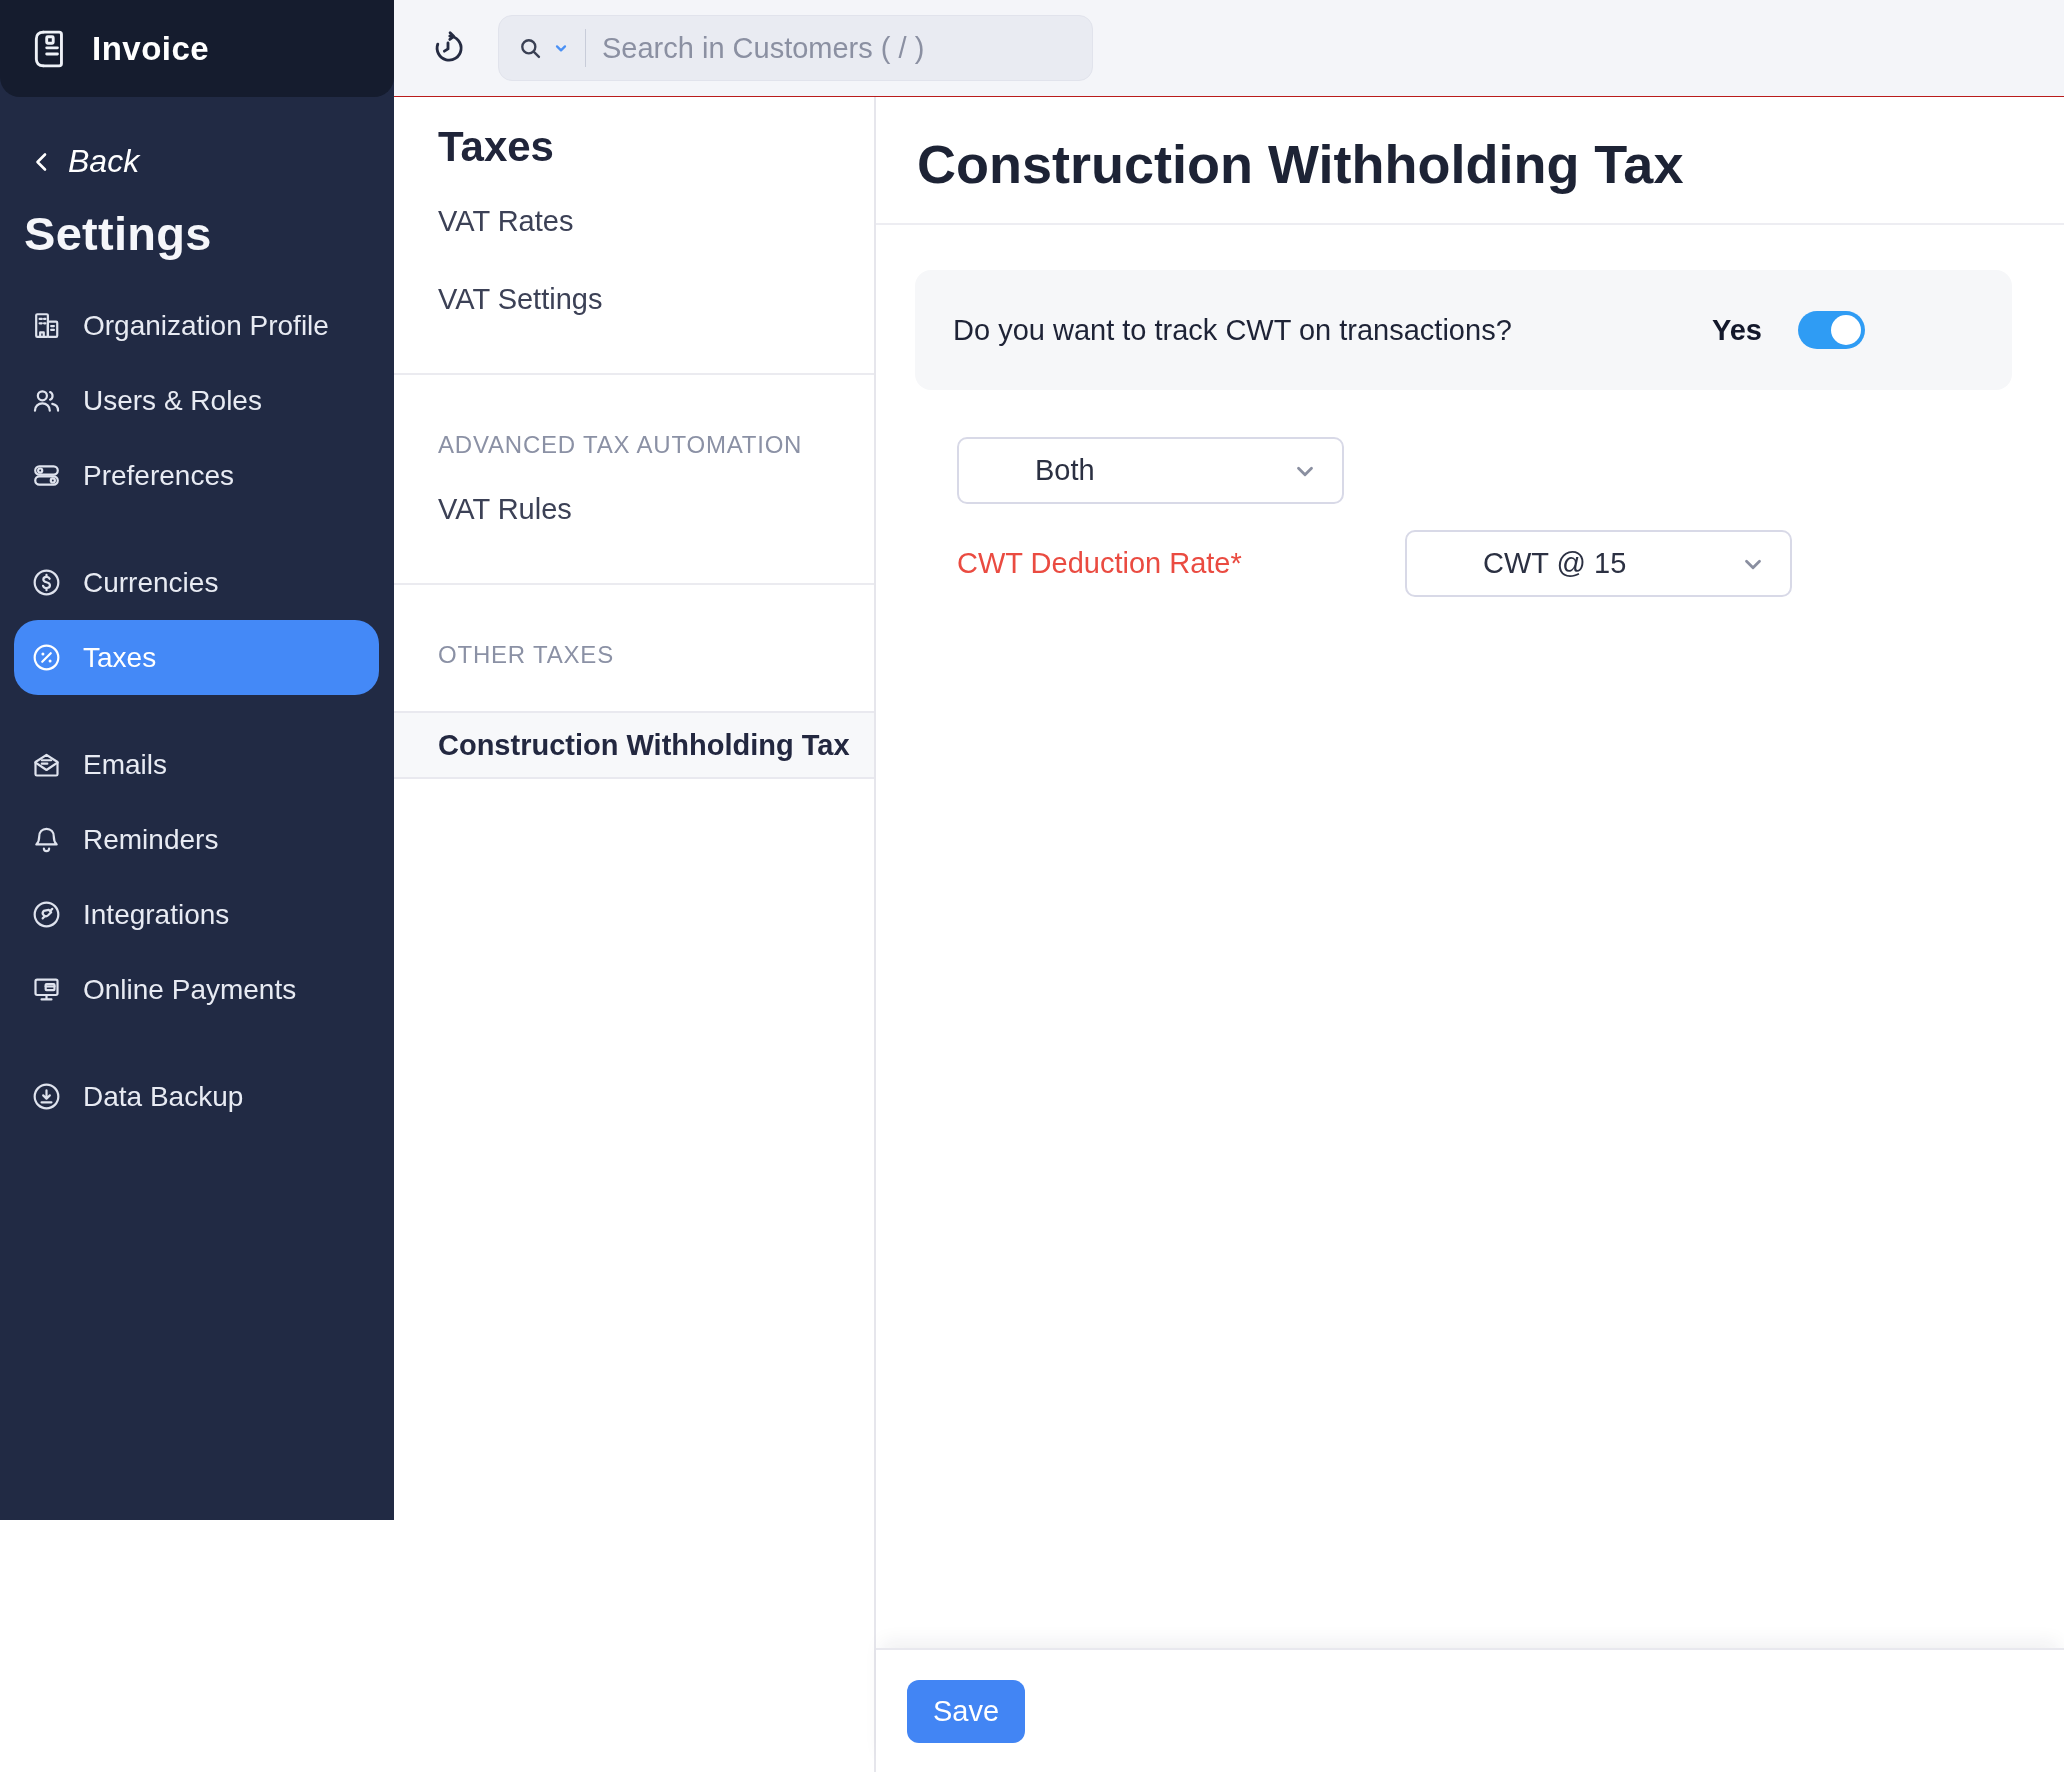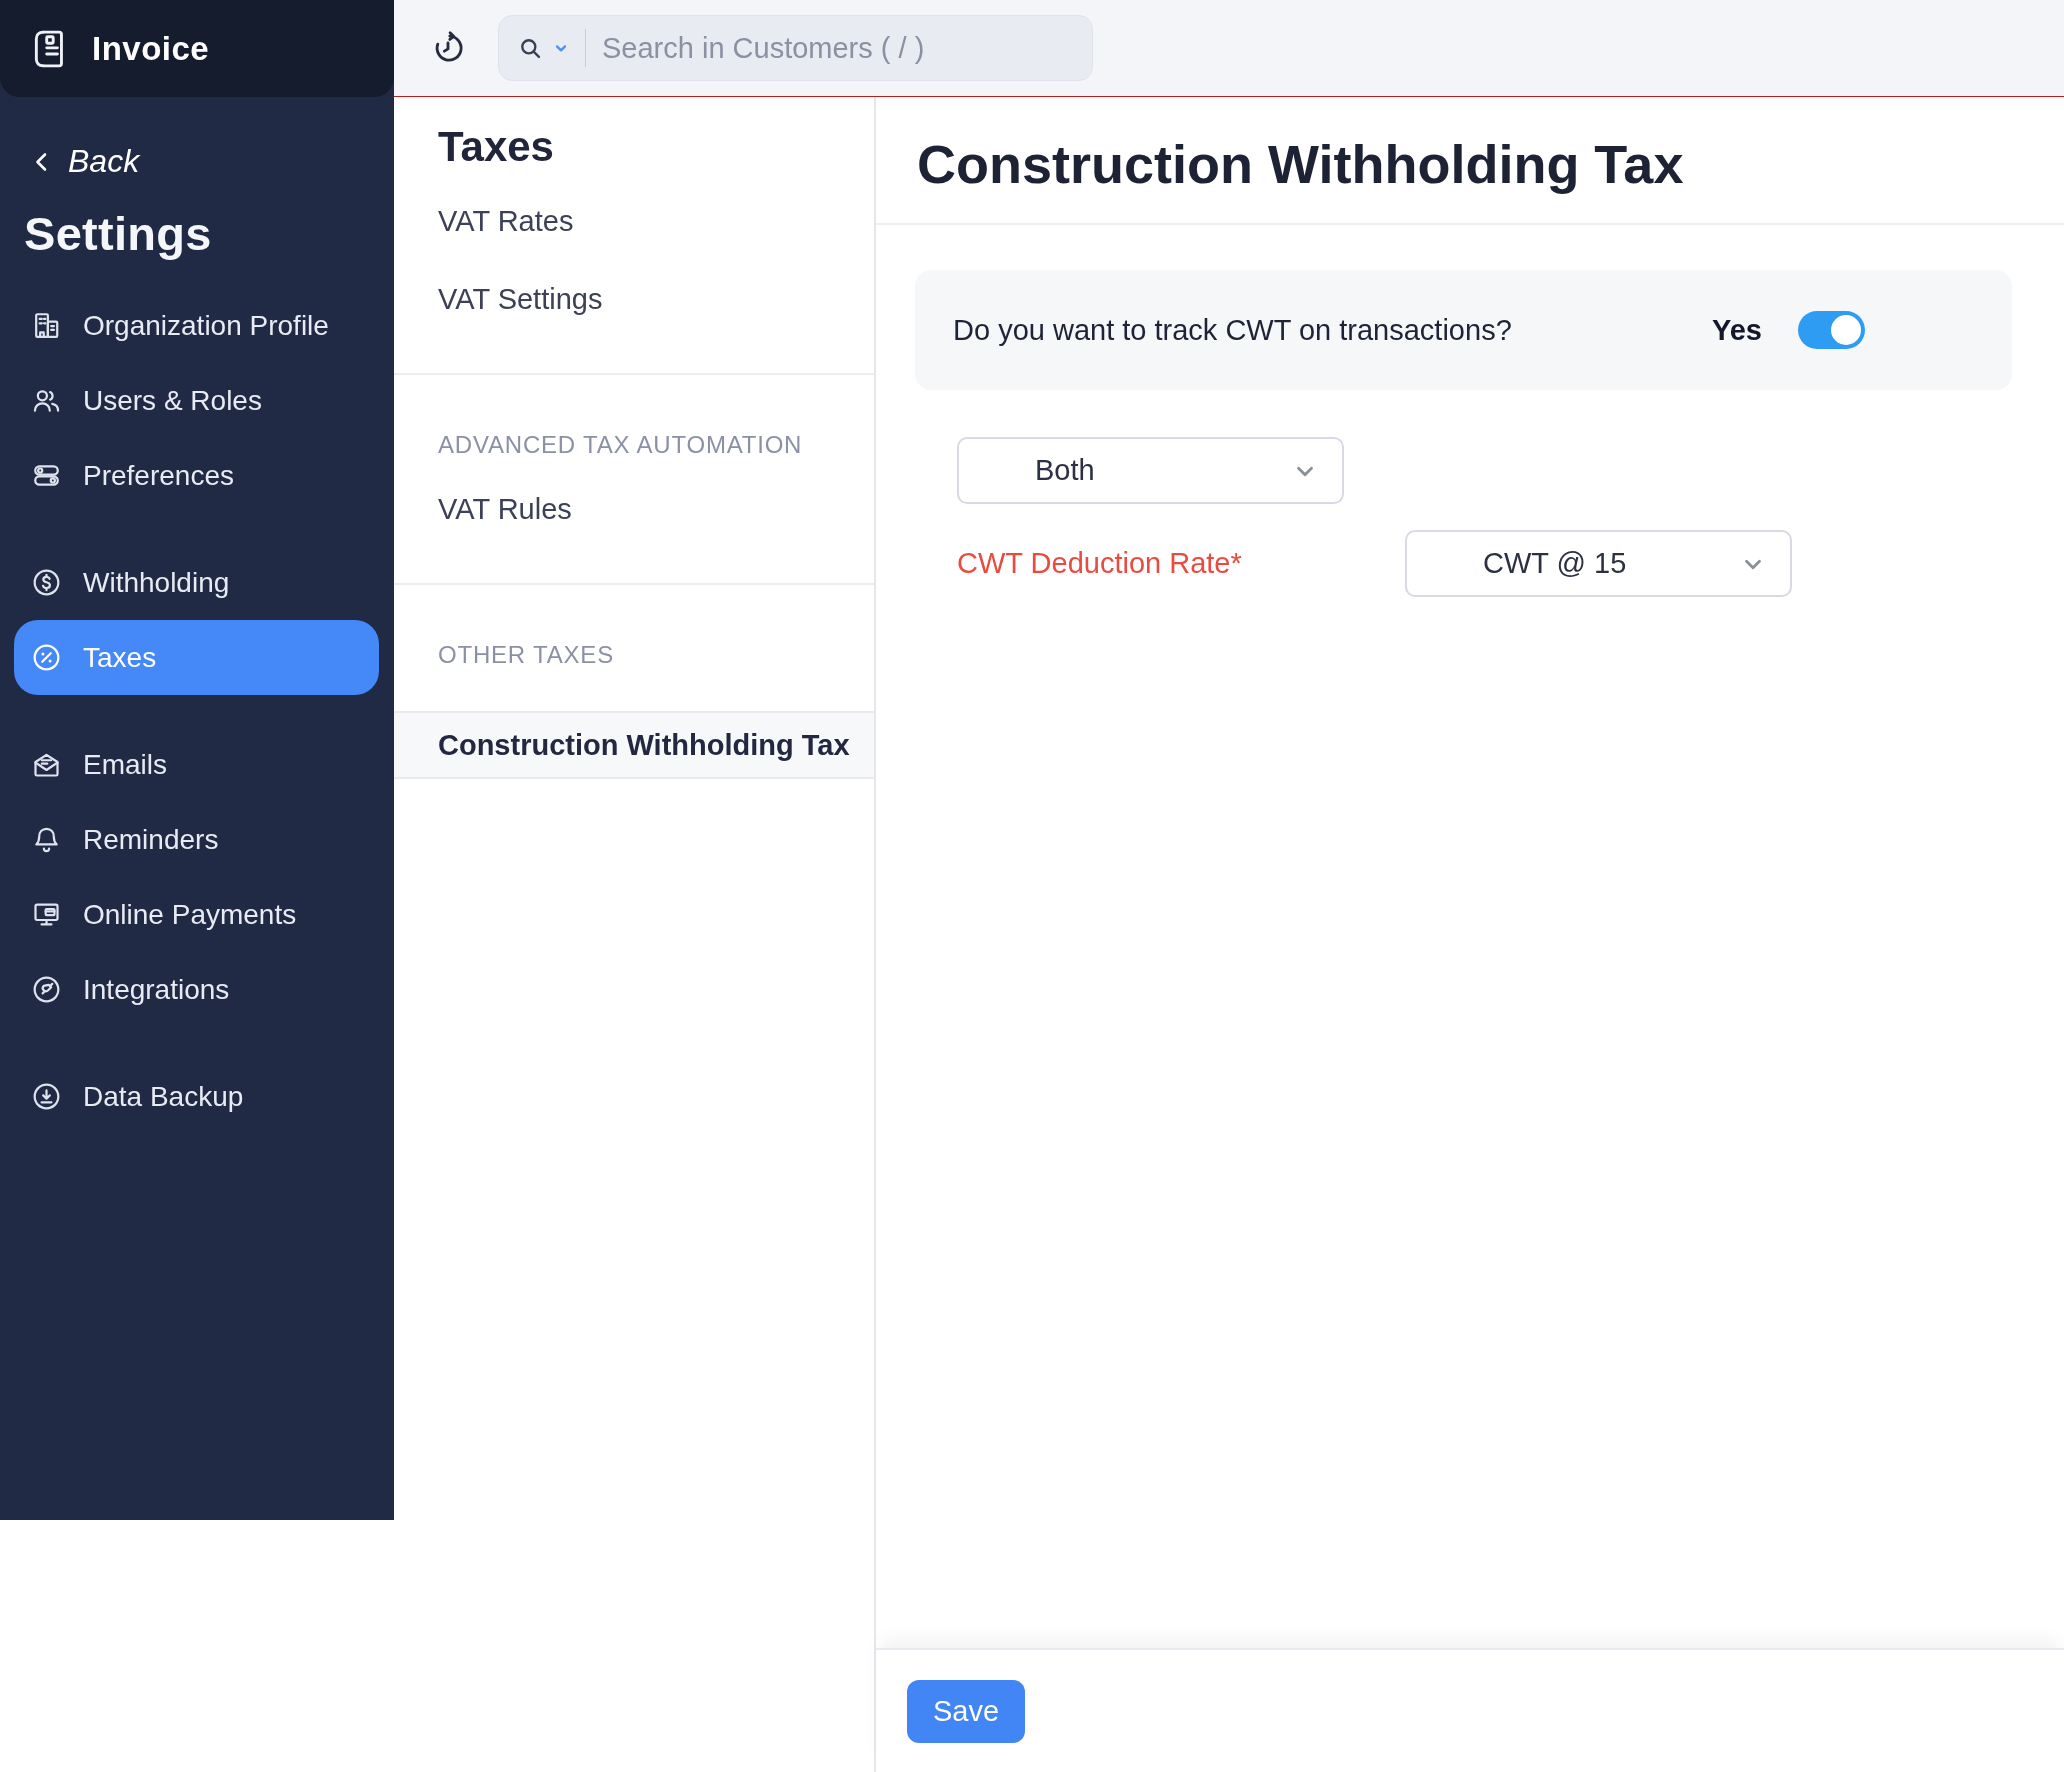--- a/index.html
+++ b/index.html
@@ -219,21 +219,21 @@
       </div>
 
       <div class="nav-gap"></div>
 
       <div class="nav-item">
         <svg class="ic" viewBox="0 0 24 24" fill="none" stroke="currentColor" stroke-width="1.6" stroke-linecap="round" stroke-linejoin="round">
           <circle cx="12" cy="12" r="8.6"></circle>
           <path d="M14.3 9.3 c-0.4-0.9-1.2-1.4-2.3-1.4 -1.3 0-2.3 0.8-2.3 1.9 0 1 0.8 1.6 2.3 2 1.6 0.4 2.5 1 2.5 2.2 0 1.2-1.1 2-2.5 2 -1.2 0-2.1-0.6-2.5-1.6"></path>
           <path d="M12 6.4 v1.5 M12 16 v1.6"></path>
         </svg>
-        <span class="lbl">Withholding</span>
+        <span class="lbl">Currencies</span>
       </div>
       <div class="nav-item selected">
         <svg class="ic" viewBox="0 0 24 24" fill="none" stroke="currentColor" stroke-width="1.6" stroke-linecap="round" stroke-linejoin="round">
           <circle cx="12" cy="12" r="8.6"></circle>
           <path d="M8.9 15.1 L15.1 8.9"></path>
           <circle cx="9.4" cy="9.4" r="1.1" fill="currentColor" stroke="none"></circle>
           <circle cx="14.6" cy="14.6" r="1.1" fill="currentColor" stroke="none"></circle>
         </svg>
         <span class="lbl">Taxes</span>
       </div>
@@ -250,34 +250,34 @@
       </div>
       <div class="nav-item">
         <svg class="ic" viewBox="0 0 24 24" fill="none" stroke="currentColor" stroke-width="1.6" stroke-linecap="round" stroke-linejoin="round">
           <path d="M12 4.2 c-3.3 0-5.3 2.4-5.3 5.6 0 3.9-1.3 5-2.1 5.8 h14.8 c-0.8-0.8-2.1-1.9-2.1-5.8 0-3.2-2-5.6-5.3-5.6 Z"></path>
           <path d="M10.1 18.6 a1.9 1.9 0 0 0 3.8 0"></path>
         </svg>
         <span class="lbl">Reminders</span>
       </div>
       <div class="nav-item">
         <svg class="ic" viewBox="0 0 24 24" fill="none" stroke="currentColor" stroke-width="1.6" stroke-linecap="round" stroke-linejoin="round">
+          <circle cx="12" cy="12" r="8.6"></circle>
+          <path d="M13.6 8.6 l1.8 1.8 -2.2 2.2 a2.3 2.3 0 0 1 -3.3 -3.2 Z"></path>
+          <path d="M14.6 9.5 l1.6-1.6 M9.2 14.8 l1.5-1.5"></path>
+        </svg>
+        <span class="lbl">Integrations</span>
+      </div>
+      <div class="nav-item">
+        <svg class="ic" viewBox="0 0 24 24" fill="none" stroke="currentColor" stroke-width="1.6" stroke-linecap="round" stroke-linejoin="round">
           <rect x="4" y="4.8" width="16" height="11.2" rx="1.2"></rect>
           <rect x="11.4" y="8" width="6.4" height="4.4" rx="0.6"></rect>
           <path d="M11.4 9.7 h6.4"></path>
           <path d="M12 16 v3.2 M8.4 19.2 h7.2"></path>
         </svg>
         <span class="lbl">Online Payments</span>
-      </div>
-      <div class="nav-item">
-        <svg class="ic" viewBox="0 0 24 24" fill="none" stroke="currentColor" stroke-width="1.6" stroke-linecap="round" stroke-linejoin="round">
-          <circle cx="12" cy="12" r="8.6"></circle>
-          <path d="M13.6 8.6 l1.8 1.8 -2.2 2.2 a2.3 2.3 0 0 1 -3.3 -3.2 Z"></path>
-          <path d="M14.6 9.5 l1.6-1.6 M9.2 14.8 l1.5-1.5"></path>
-        </svg>
-        <span class="lbl">Integrations</span>
       </div>
 
       <div class="nav-gap"></div>
 
       <div class="nav-item">
         <svg class="ic" viewBox="0 0 24 24" fill="none" stroke="currentColor" stroke-width="1.6" stroke-linecap="round" stroke-linejoin="round">
           <circle cx="12" cy="12" r="8.6"></circle>
           <path d="M12 7.6 v5.8 M9.6 11.2 L12 13.6 l2.4-2.4"></path>
           <path d="M8.4 16.2 h7.2"></path>
         </svg>

